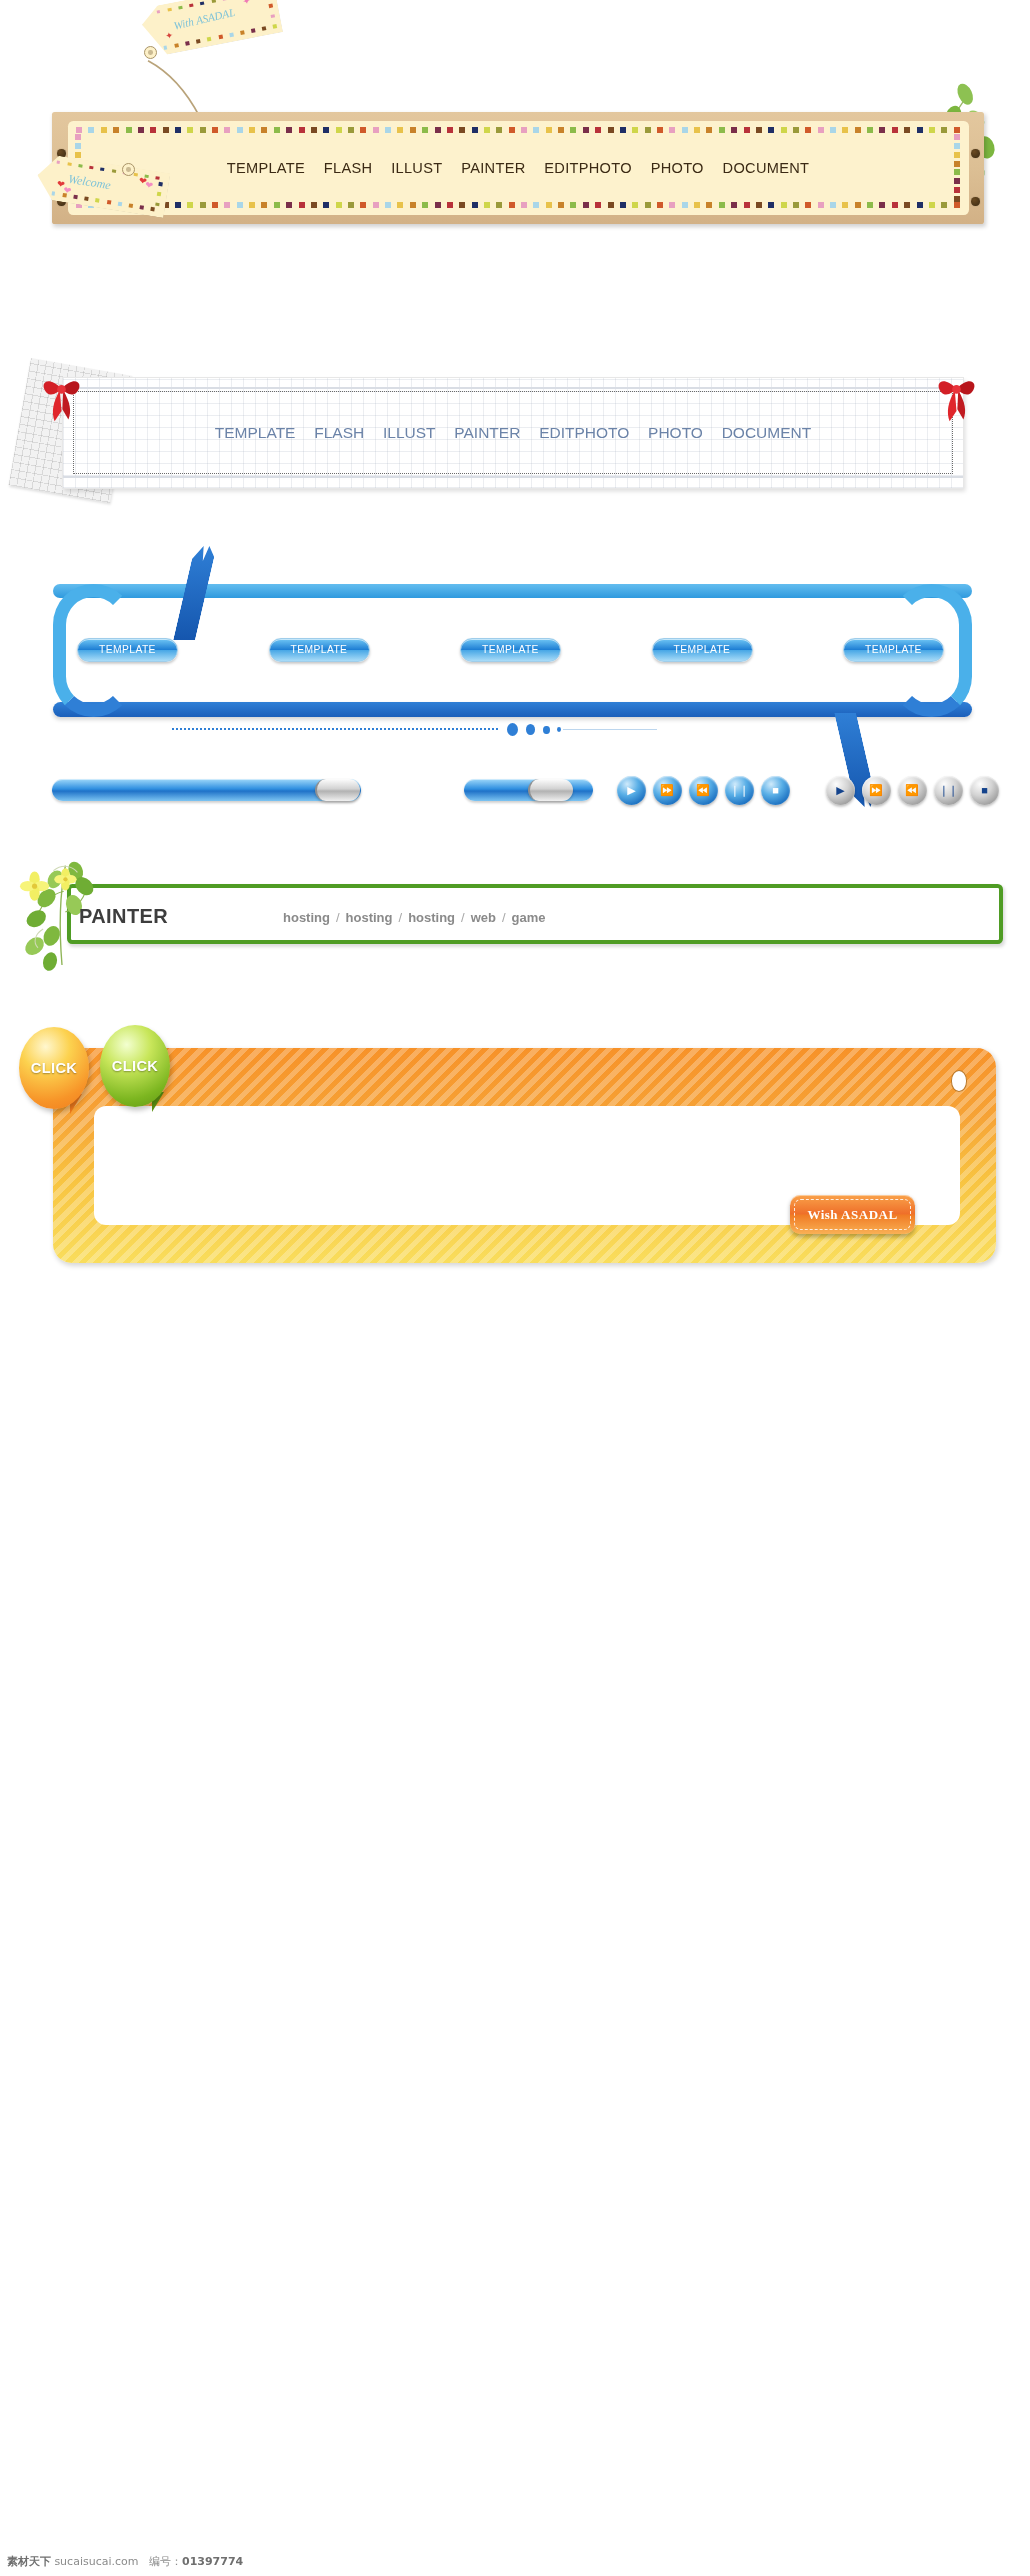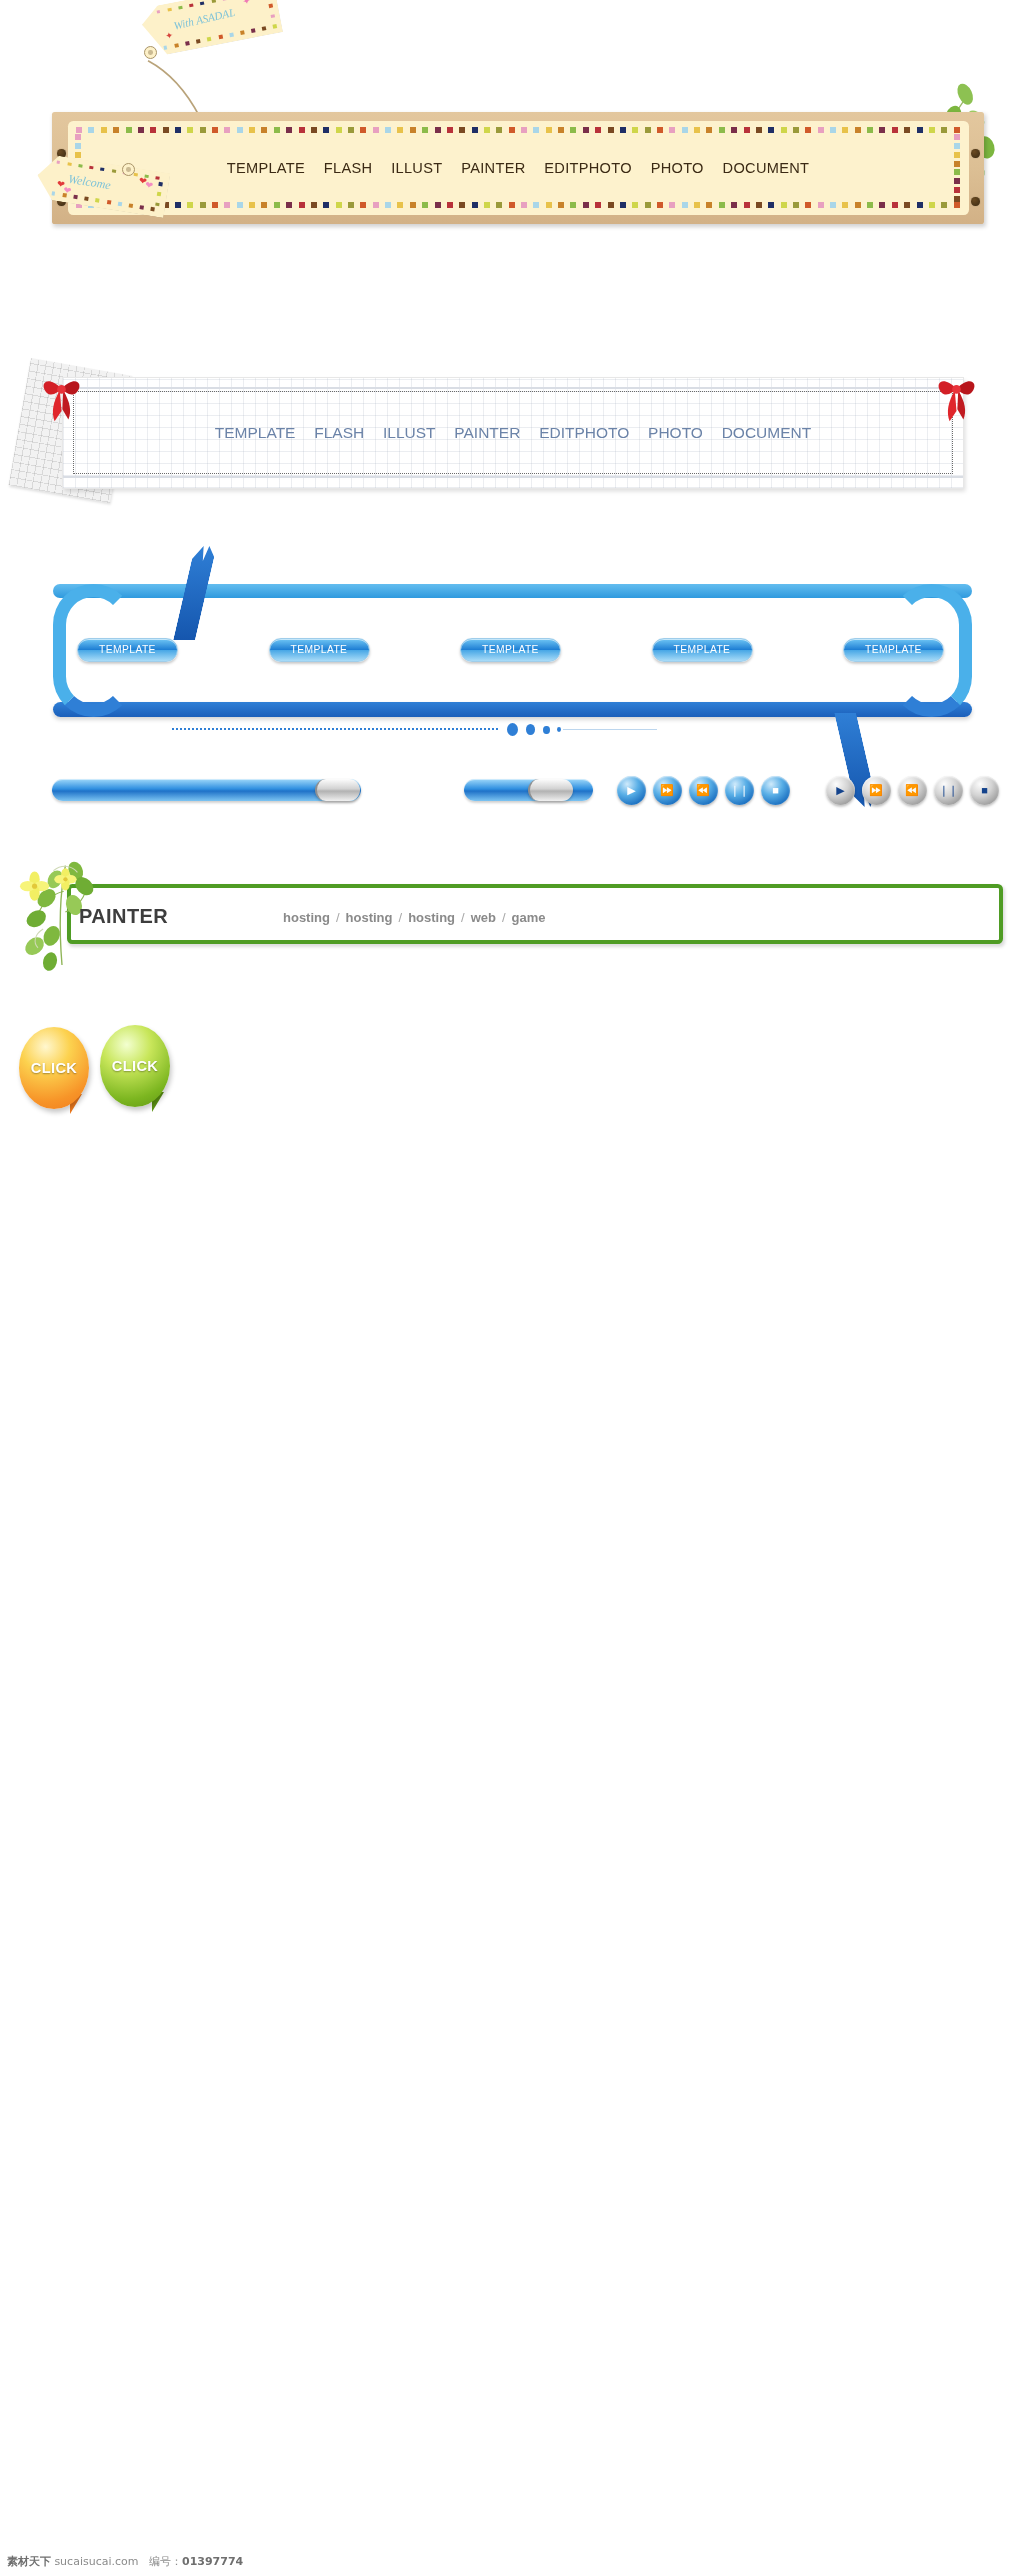--- a/index.html
+++ b/index.html
@@ -657,20 +657,25 @@
       <circle cx="0" cy="0" r="2.5" fill="#e2c83a"></circle>
     </g>
     <path d="M48 16 C58 8 70 10 76 18" stroke="#cfd9b6" stroke-width="1.2" fill="none"></path>
     <path d="M36 84 C26 90 24 100 30 106" stroke="#cfd9b6" stroke-width="1.2" fill="none"></path>
   </svg>
   <div class="green-brand">PAINTER</div>
   <div class="green-links" id="green-links"><span>hosting</span><span class="sep">/</span><span>hosting</span><span class="sep">/</span><span>hosting</span><span class="sep">/</span><span>web</span><span class="sep">/</span><span>game</span></div>
 </div>
 
 <div class="sec-orange">
+  <div class="orange-frame">
+    <div class="orange-inner"></div>
+    <div class="orange-hole"></div>
+    <div class="wish-btn">Wish  ASADAL</div>
+  </div>
   <div class="bubble-tail" id="tail-orange"></div>
   <div class="bubble-tail" id="tail-green"></div>
   <div class="bubble" id="bubble-orange">CLICK</div>
   <div class="bubble" id="bubble-green">CLICK</div>
 </div>
 
 <div class="footer">
   <b>素材天下</b>
   <span>sucaisucai.com</span>
   &nbsp;

